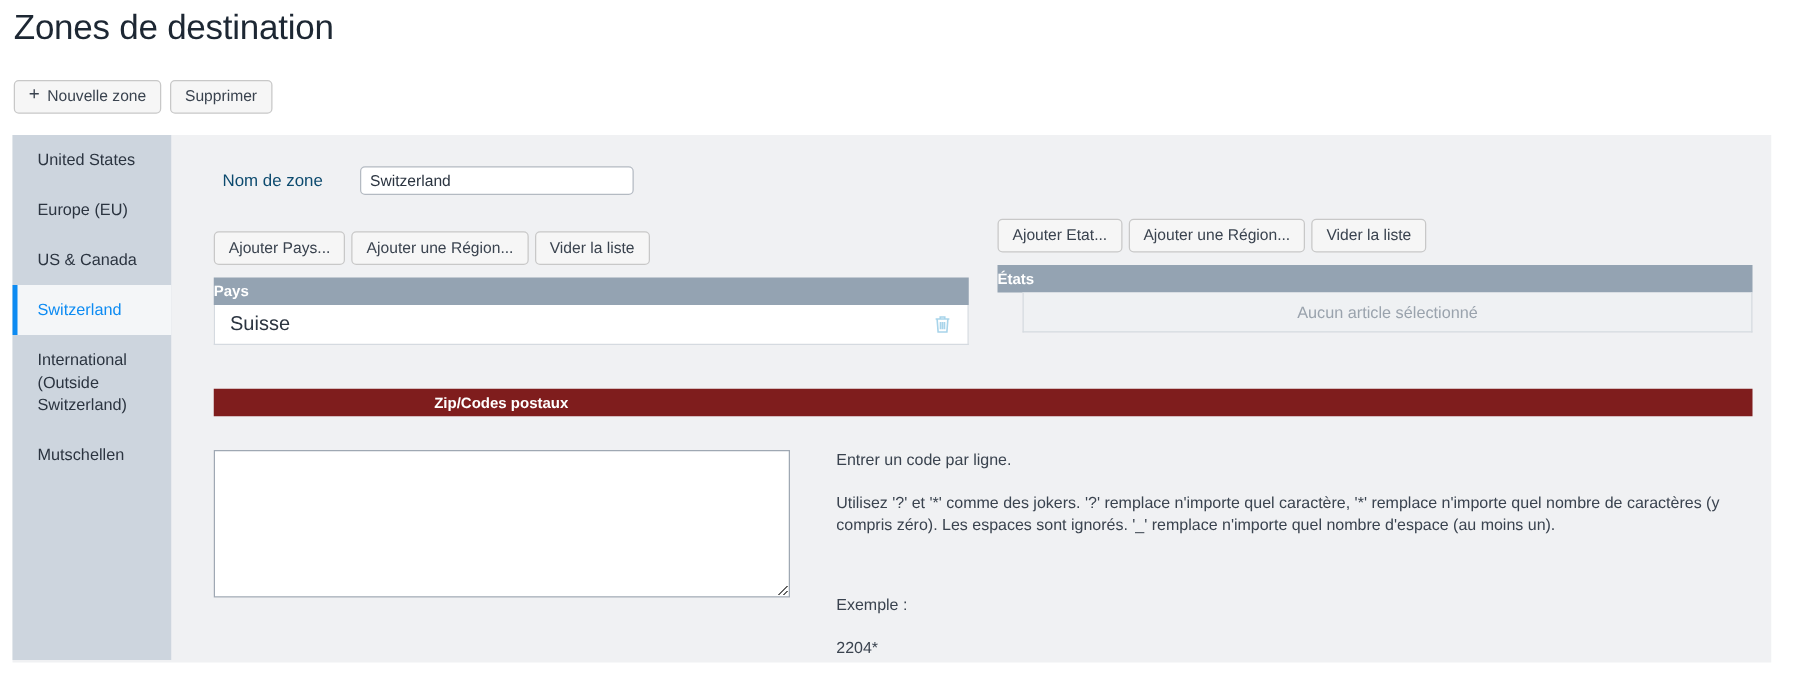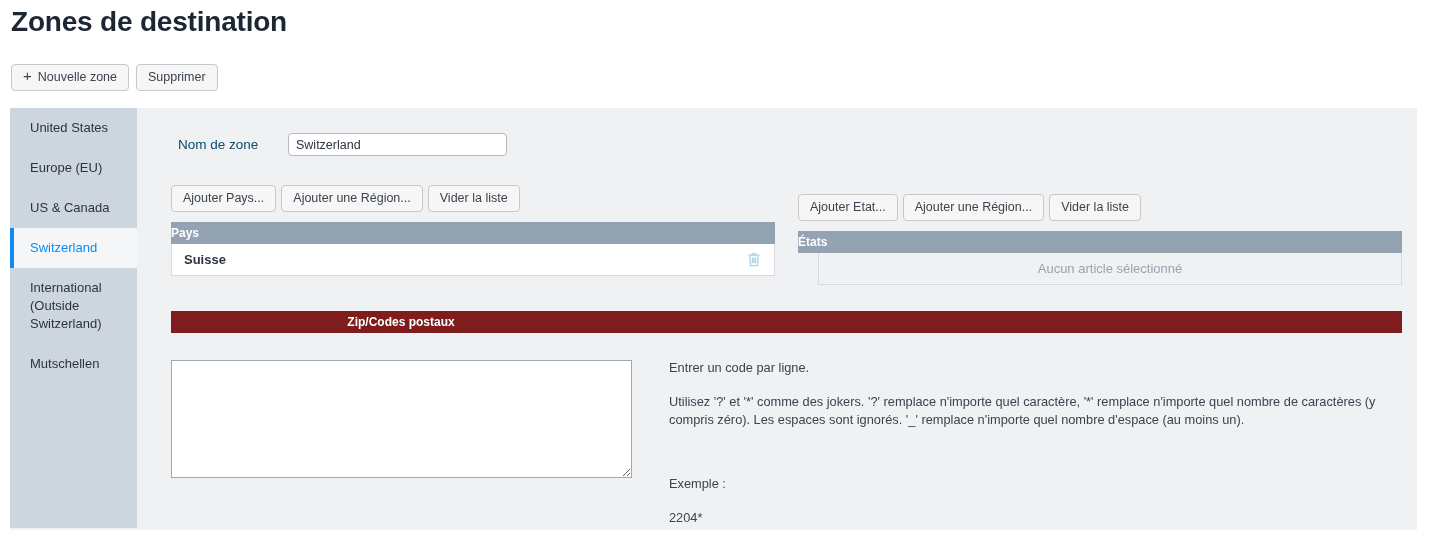--- a/index.html
+++ b/index.html
@@ -15,21 +15,21 @@
     overflow: hidden;
     position: relative;
   }
 
   
   .page-title {
     position: absolute;
     left: 11px;
     top: 6px;
     font-size: 28px;
-    font-weight: bold;
+    font-weight: normal;
     color: #1d2733;
     letter-spacing: -0.2px;
     white-space: nowrap;
   }
 
   
   .toolbar {
     position: absolute;
     left: 11px;
     top: 64px;
@@ -135,21 +135,21 @@
   
   .col-left {
     position: absolute;
     left: 34px;
     top: 77px;
     width: 604px;
   }
   .col-right {
     position: absolute;
     left: 661px;
-    top: 86px;
+    top: 67px;
     width: 604px;
   }
   .btn-row {
     display: flex;
     gap: 5px;
     margin-bottom: 10px;
   }
   .table-head {
     background: #94a3b2;
     color: #ffffff;
@@ -167,23 +167,22 @@
     align-items: center;
     padding: 0 12px;
     justify-content: space-between;
   }
   .table-body.empty {
     background: #eff1f3;
     justify-content: center;
     margin-left: 20px;
   }
   .row-text {
-    font-size: 13px;
-    color: #2b3440;
-    font-weight: bold;
+    font-size: 16px;
+    color: #2b3440;
   }
   .row-empty-text {
     font-size: 13px;
     color: #9aa3ad;
   }
   .trash-icon {
     width: 16px;
     height: 17px;
     cursor: pointer;
     display: block;

